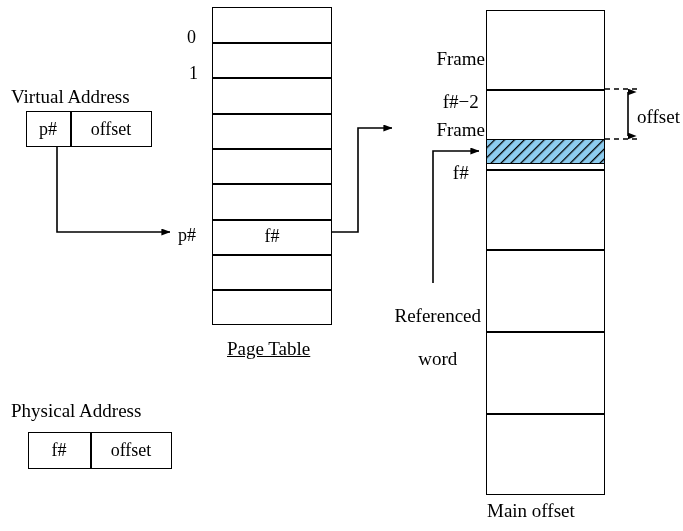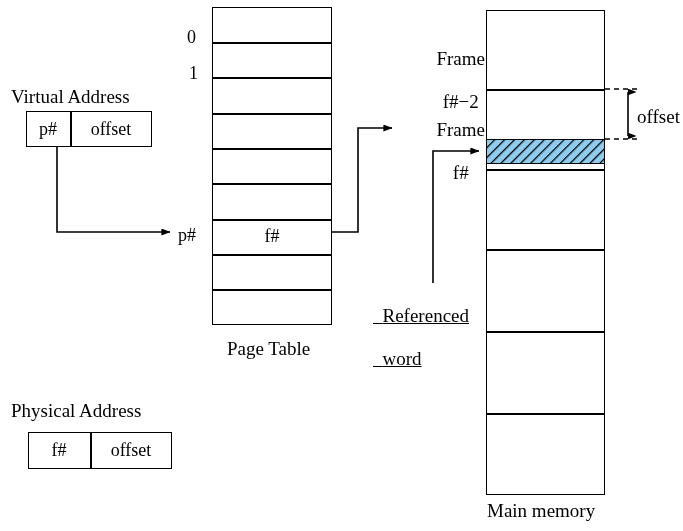--- a/index.html
+++ b/index.html
@@ -42,49 +42,49 @@
 <div class="hline" style="left:212px;top:219px;width:120px;"></div>
 <div class="hline" style="left:212px;top:254px;width:120px;"></div>
 <div class="hline" style="left:212px;top:289px;width:120px;"></div>
 
 <div class="cell" style="left:212px;top:219px;width:120px;height:35px;font-size:18px;">f#</div>
 
 <div class="lbl" style="left:187px;top:27px;font-size:18px;">0</div>
 <div class="lbl" style="left:189px;top:63px;font-size:18px;">1</div>
 <div class="lbl" style="left:178px;top:225px;font-size:18px;">p#</div>
 
-<div class="lbl" style="left:227px;top:338px;font-size:19px;">Page Table</div>
+<div class="lbl" style="left:227px;top:338px;font-size:19px;text-decoration:underline;">Page Table</div>
 
 <div class="box" style="left:486px;top:10px;width:119px;height:485px;"></div>
 <div class="hline" style="left:486px;top:89px;width:119px;"></div>
 <div class="hline" style="left:486px;top:169px;width:119px;"></div>
 <div class="hline" style="left:486px;top:249px;width:119px;"></div>
 <div class="hline" style="left:486px;top:331px;width:119px;"></div>
 <div class="hline" style="left:486px;top:413px;width:119px;"></div>
 
 <div class="hatchrow" id="hatch-cell" style="left:486px;top:139px;width:119px;height:25px;"></div>
 
 <div class="lbl" style="left:420px;top:27px;font-size:19px;text-align:center;width:72px;">
   <span>Frame</span><br>
   <span>f#−2</span>
 </div>
 
 <div class="lbl" style="left:420px;top:98px;font-size:19px;text-align:center;width:72px;">
   <span>Frame</span><br>
   <span>f#</span>
 </div>
 
-<div class="lbl" style="left:373px;top:284px;font-size:19px;text-align:left;width:120px;text-decoration:underline;">
+<div class="lbl" style="left:373px;top:284px;font-size:19px;text-align:center;width:120px;">
   <span>Referenced</span><br>
   <span>word</span>
 </div>
 
 <div class="lbl" style="left:637px;top:106px;font-size:19px;">offset</div>
 
-<div class="lbl" style="left:487px;top:500px;font-size:19px;">Main memory</div>
+<div class="lbl" style="left:487px;top:500px;font-size:19px;">Main offset</div>
 
 <svg class="overlay">
   <defs>
     <marker id="arrowhead" markerWidth="9" markerHeight="7" refX="8.6" refY="3.5" orient="auto" markerUnits="userSpaceOnUse">
       <polygon points="0 0, 9 3.5, 0 7" fill="#000"></polygon>
     </marker>
     <marker id="arrowUp" markerWidth="7" markerHeight="9" refX="3.5" refY="8.6" orient="auto" markerUnits="userSpaceOnUse">
       <polygon points="0 9, 3.5 0, 7 9" fill="#000"></polygon>
     </marker>
     <marker id="arrowDown" markerWidth="7" markerHeight="9" refX="3.5" refY="8.6" orient="auto" markerUnits="userSpaceOnUse">

